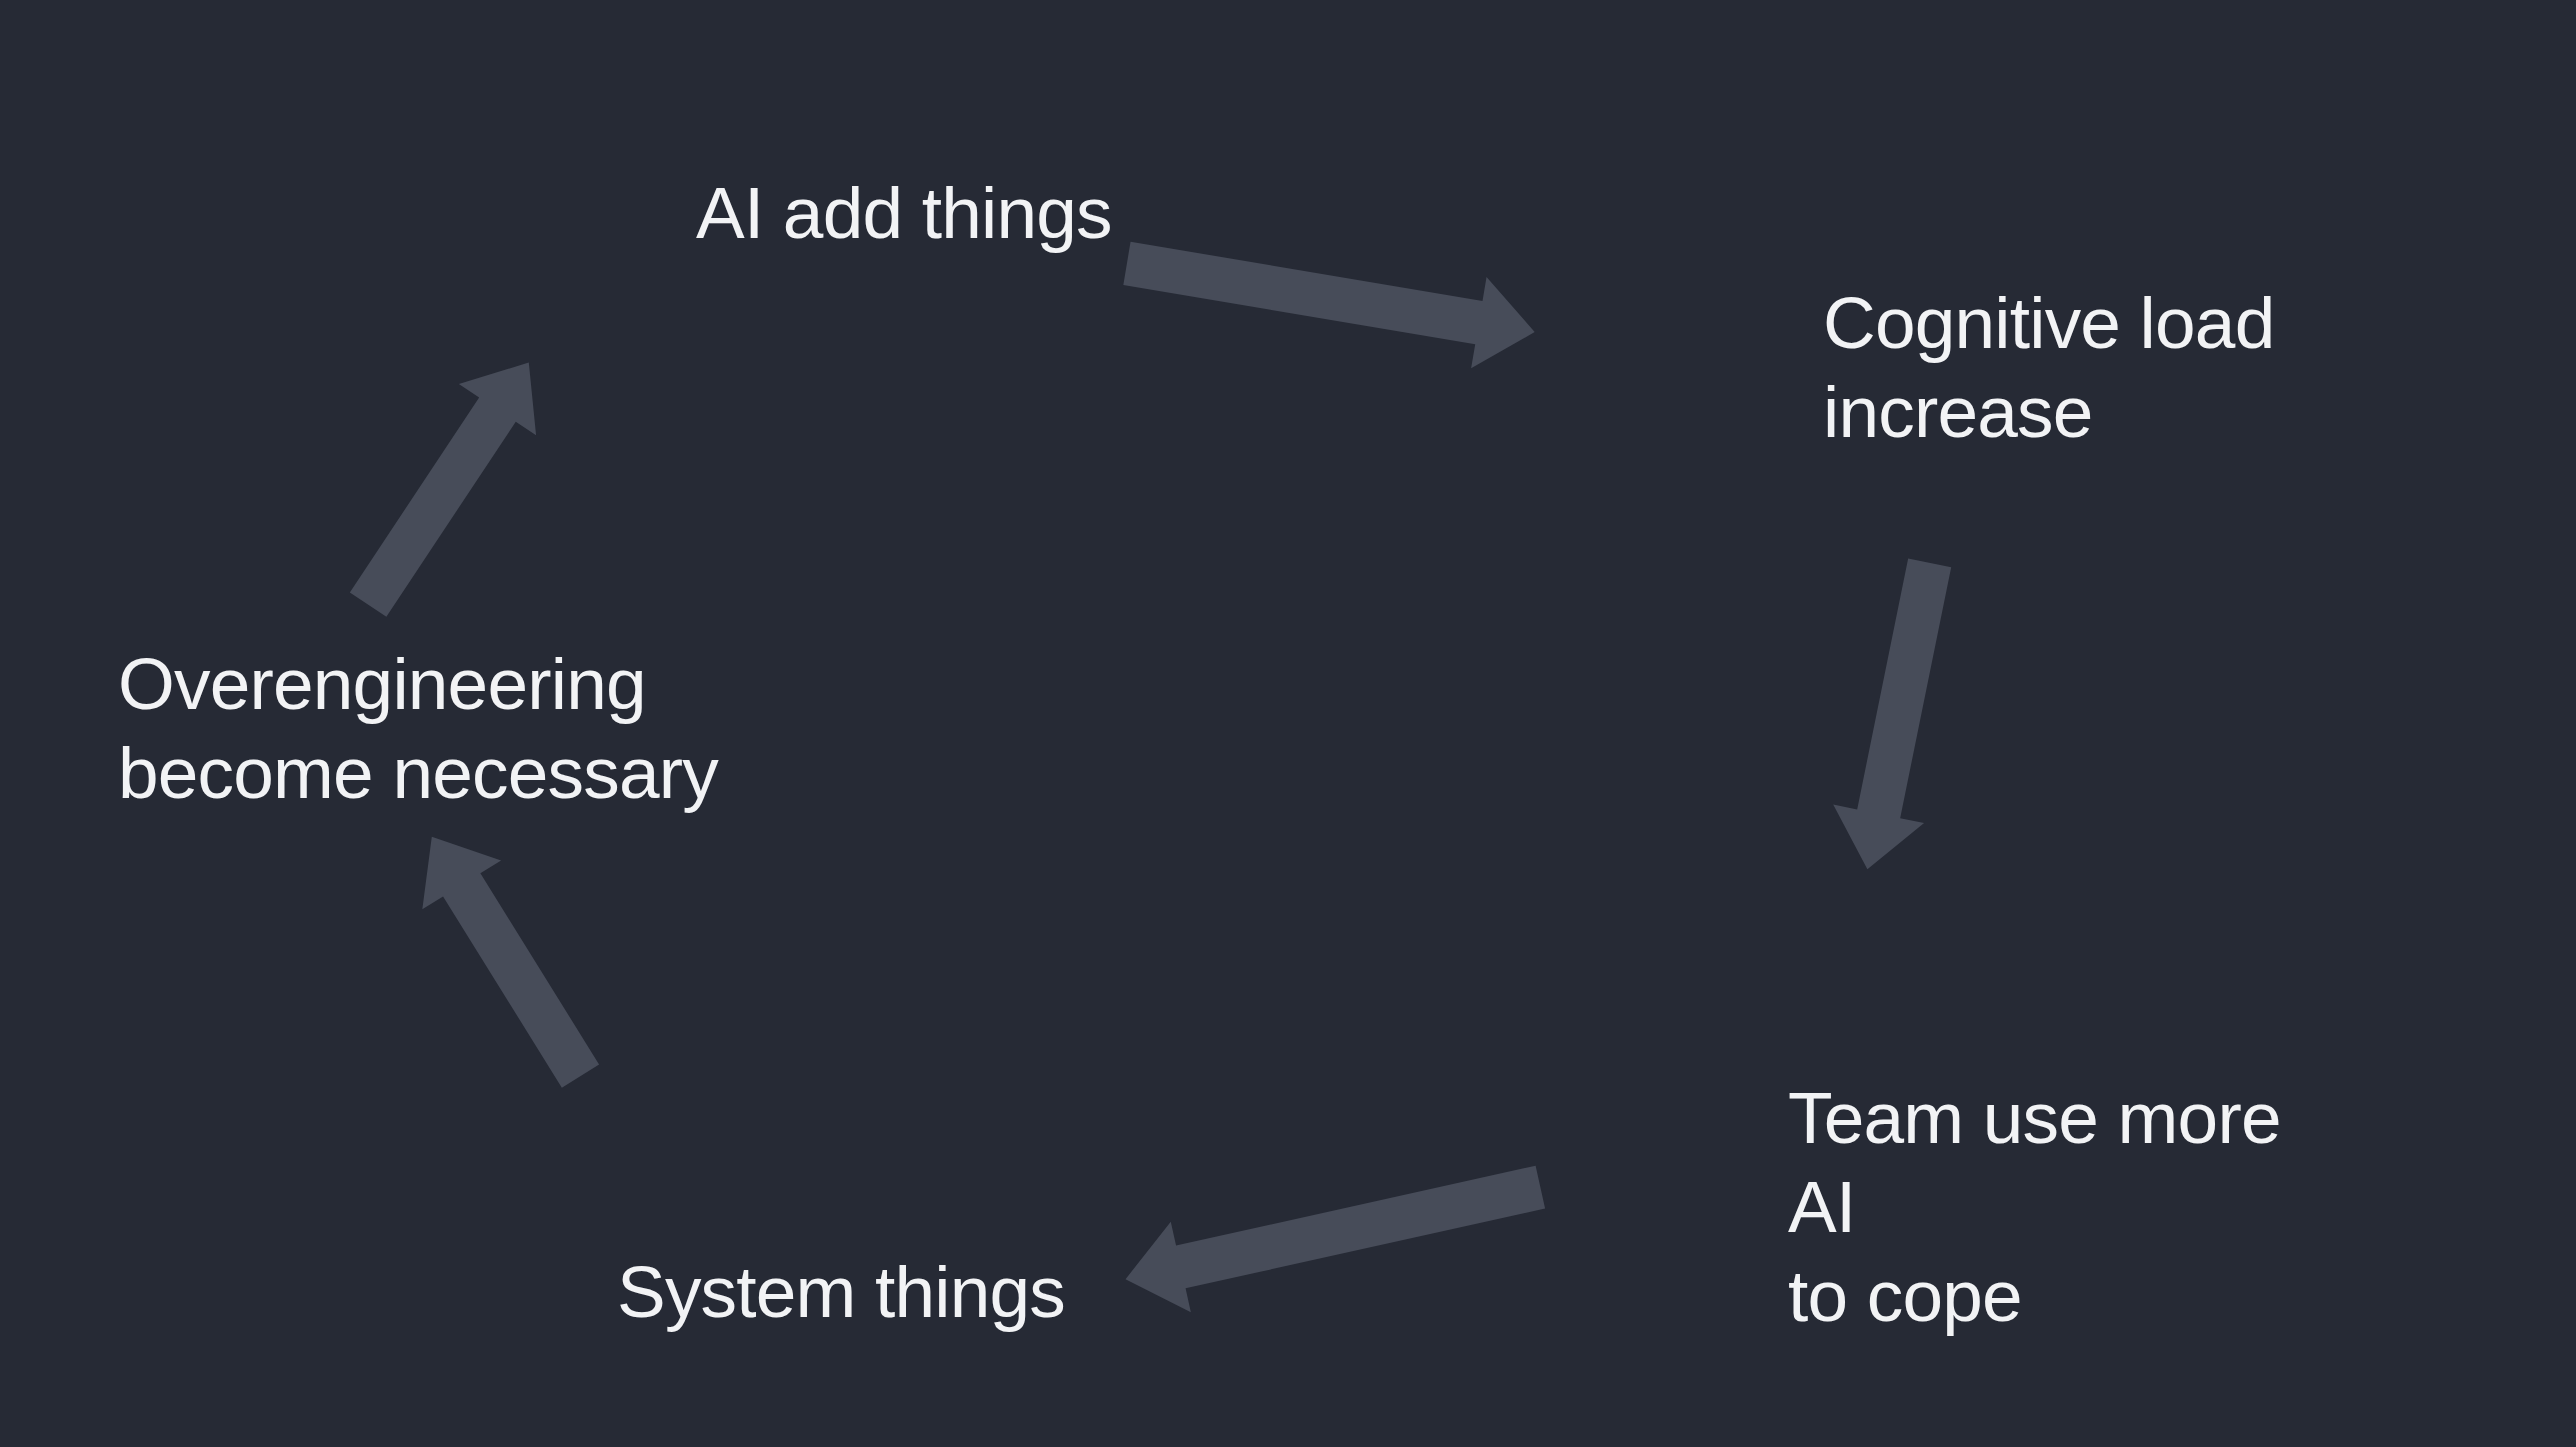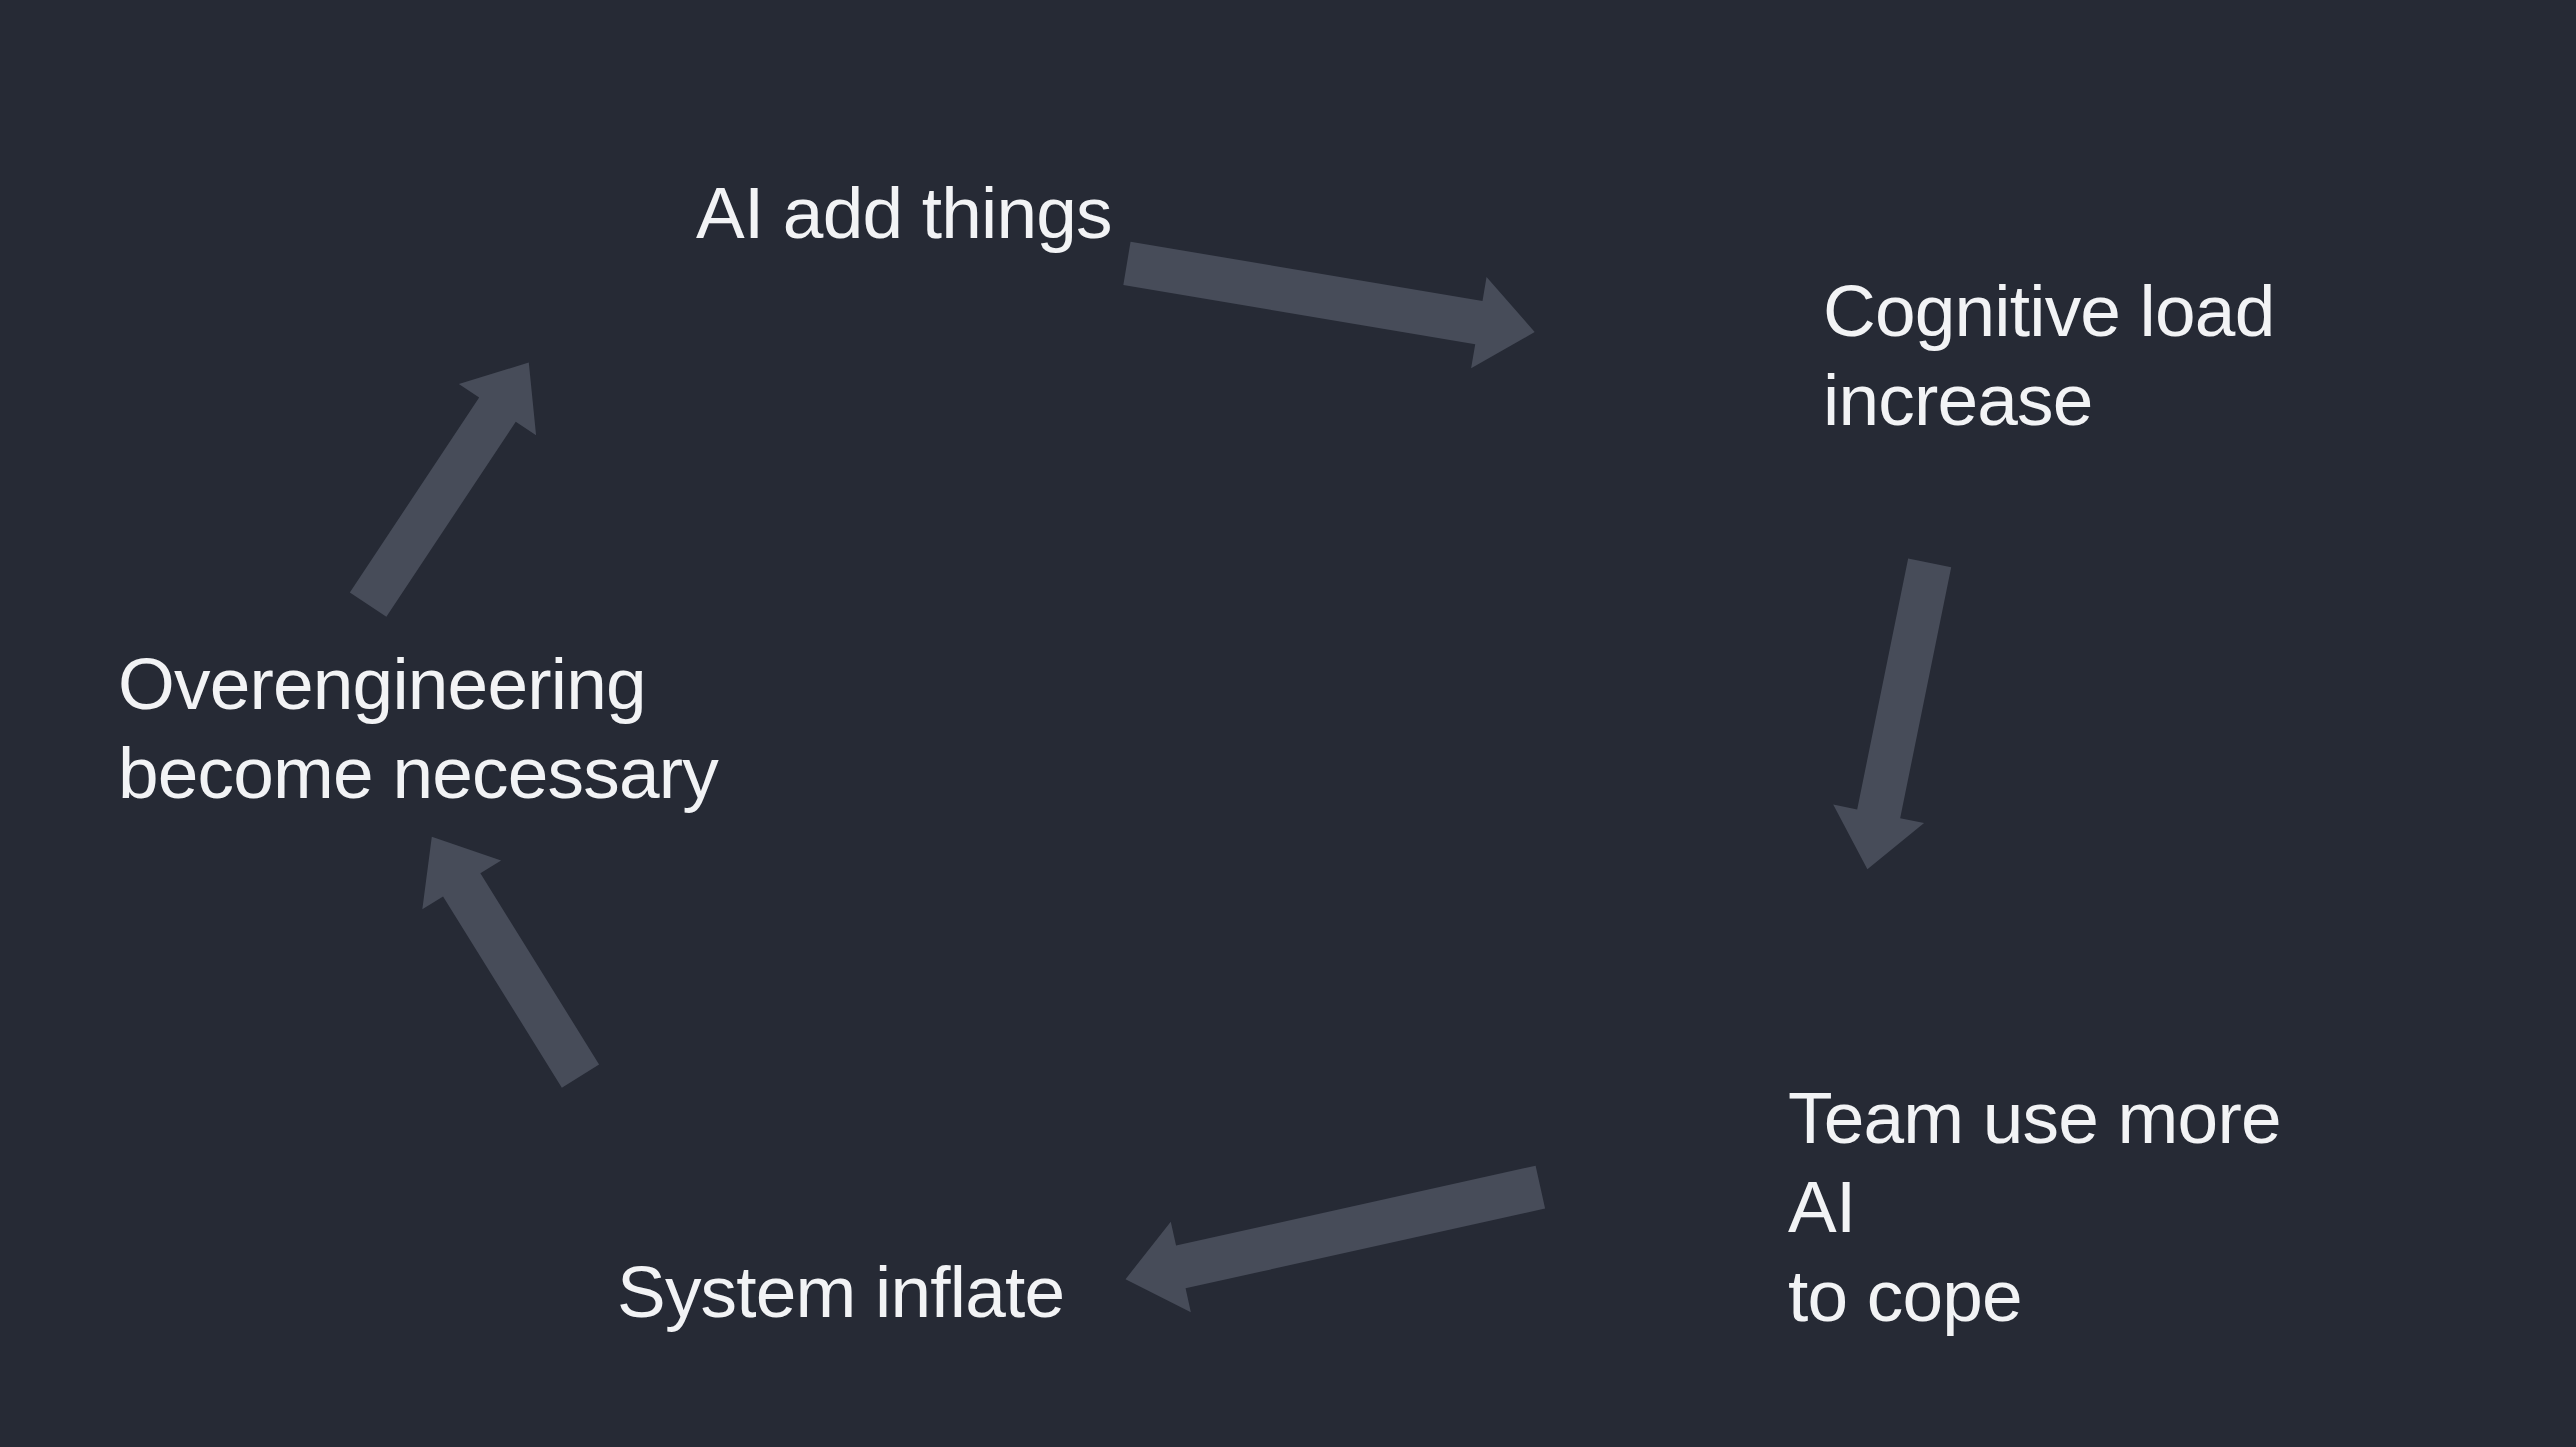--- a/index.html
+++ b/index.html
@@ -26,21 +26,21 @@
   .node-label {
     position: absolute;
     color: #F2F3F5;
     font-size: 73px;
     line-height: 89px;
     letter-spacing: -0.8px;
     white-space: pre-line;
     font-weight: 400;
   }
   #label-ai-add-things                      { left: 696px;  top: 168px;  }
-  #label-cognitive-load-increase            { left: 1823px; top: 266px;  }
+  #label-cognitive-load-increase            { left: 1823px; top: 278px;  }
   #label-team-use-more-ai-to-cope           { left: 1788px; top: 1041px; }
   #label-system-inflate                     { left: 617px;  top: 1247px; }
   #label-overengineering-become-necessary   { left: 118px;  top: 639px;  }
 </style>
 </head>
 <body style="background: rgb(38, 42, 53);">
 
 <div class="slide" style="background: rgb(38, 42, 53);">
 
   <svg class="arrow-layer" id="arrow-layer" viewBox="0 0 3300 1854" xmlns="http://www.w3.org/2000/svg">
@@ -52,19 +52,19 @@
     </svg>
 
   <div class="node-label" id="label-ai-add-things" style="color: rgb(242, 243, 245);">AI add things</div>
 
   <div class="node-label" id="label-cognitive-load-increase" style="color: rgb(242, 243, 245);">Cognitive load
 increase</div>
 
   <div class="node-label" id="label-team-use-more-ai-to-cope" style="color: rgb(242, 243, 245); margin-top: 32px;">Team use more AI
 to cope</div>
 
-  <div class="node-label" id="label-system-inflate" style="color: rgb(242, 243, 245);">System inflate</div>
+  <div class="node-label" id="label-system-inflate" style="color: rgb(242, 243, 245);">System things</div>
 
   <div class="node-label" id="label-overengineering-become-necessary" style="color: rgb(242, 243, 245);">Overengineering
 become necessary</div>
 
 </div>
 
 
 </body></html>

